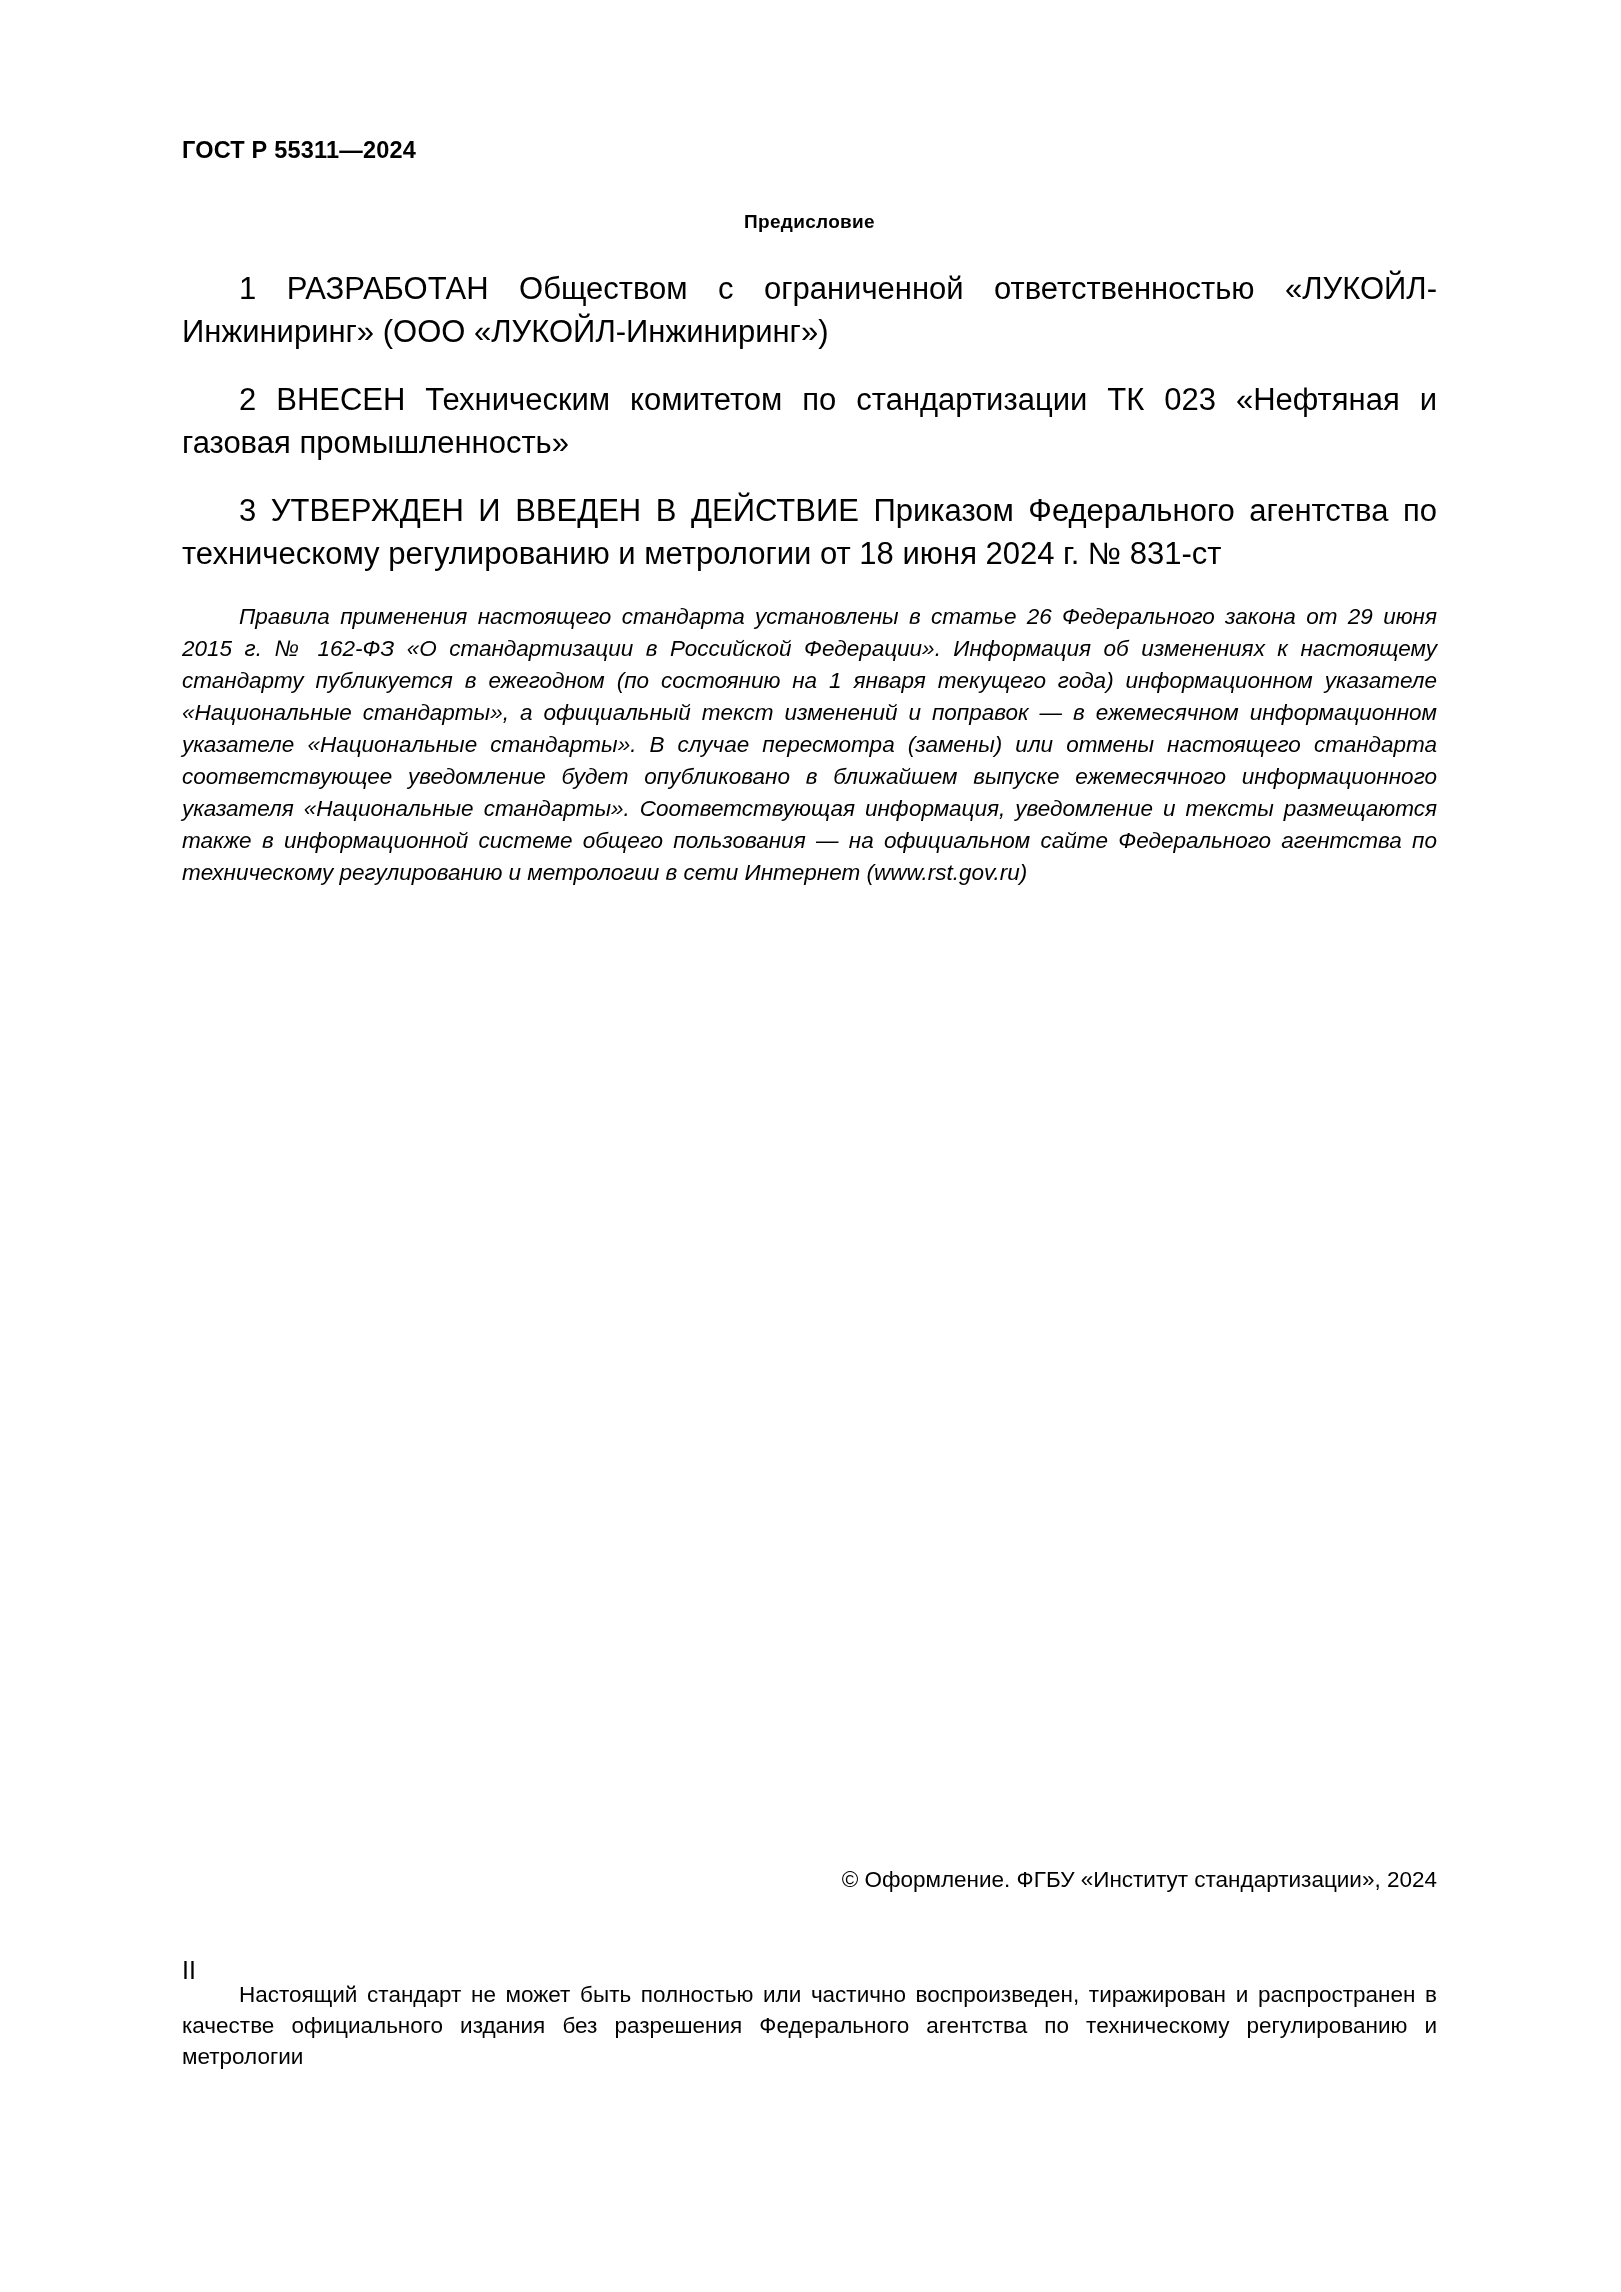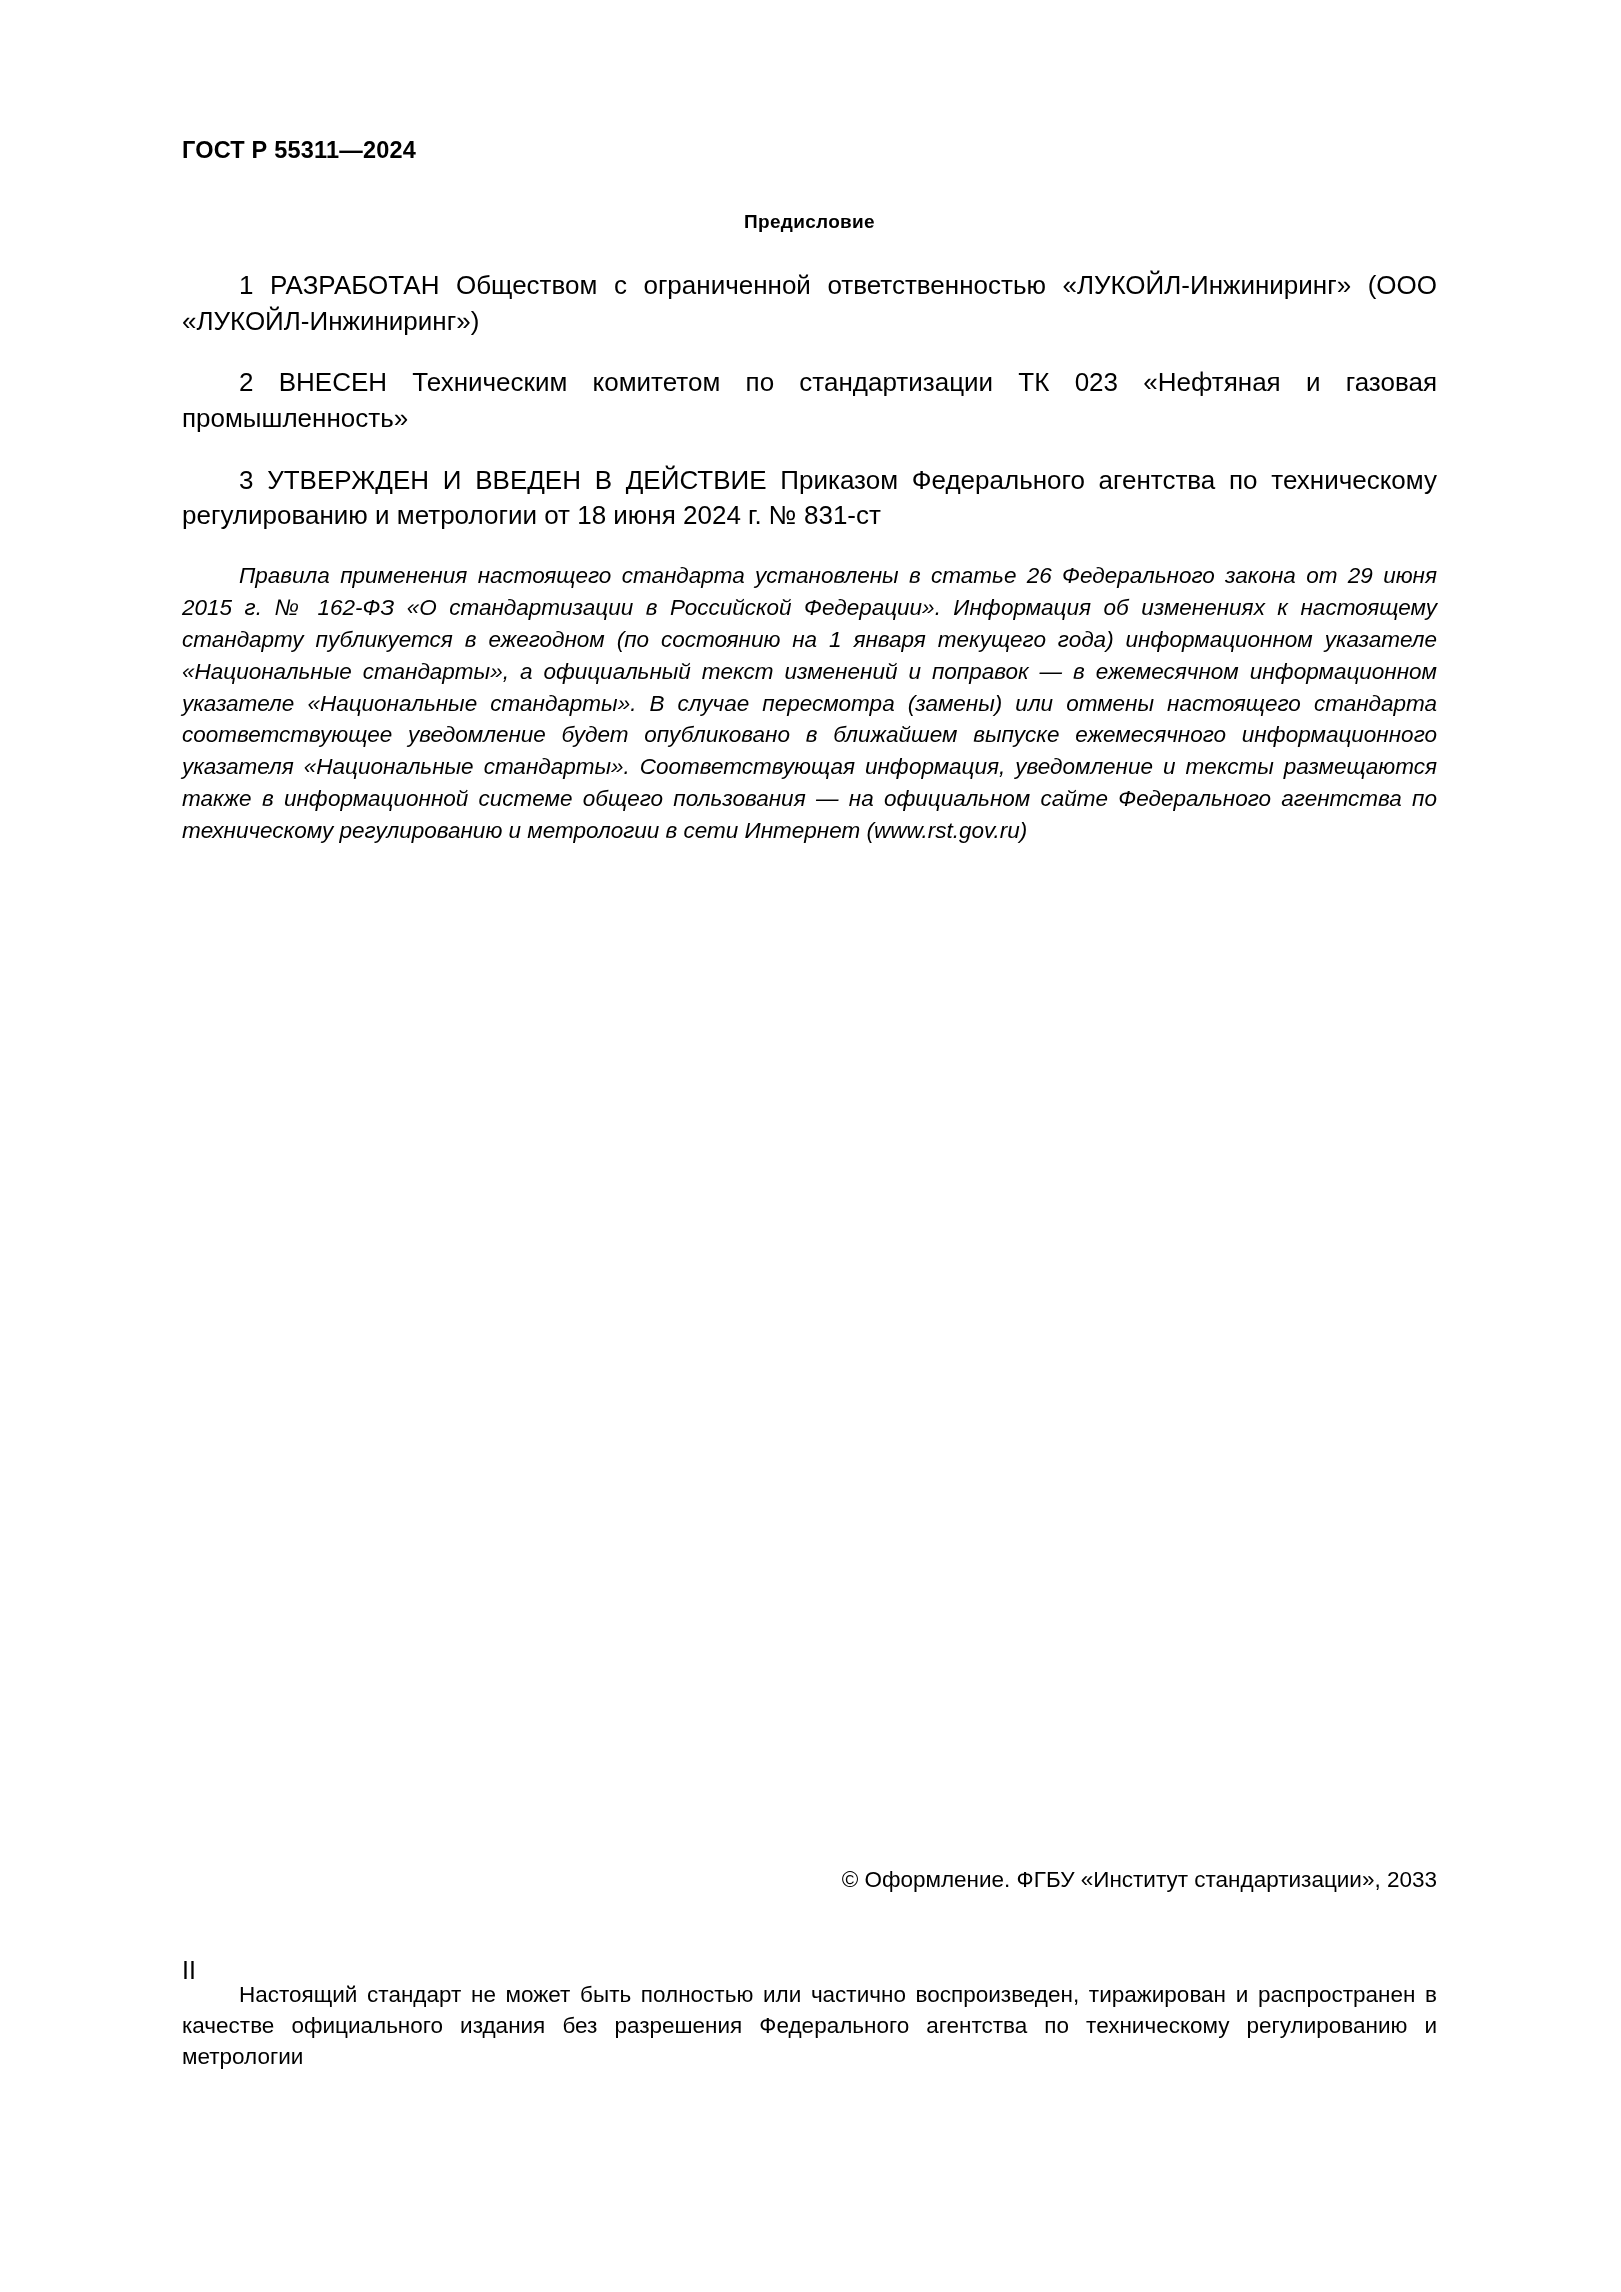--- a/index.html
+++ b/index.html
@@ -35,21 +35,21 @@
     margin: 0 0 47px 0;
   }
   .doc-title {
     text-align: center;
     font-size: 19px;
     font-weight: bold;
     margin: 0 0 35px 0;
     letter-spacing: 0.3px;
   }
   .clause {
-    font-size: 26px;
+    font-size: 31px;
     line-height: 1.38;
     text-align: justify;
     text-justify: inter-word;
     margin: 0 0 25.5px 0;
     text-indent: 57px;
   }
   .clause.last {
     margin-bottom: 0;
   }
   .note-block {
@@ -102,20 +102,20 @@
 
     <p class="clause">2 ВНЕСЕН Техническим комитетом по стандартизации ТК 023 «Нефтяная и газовая промышленность»</p>
 
     <p class="clause">3 УТВЕРЖДЕН И ВВЕДЕН В ДЕЙСТВИЕ Приказом Федерального агентства по техническому регулированию и метрологии от 18 июня 2024 г. № 831-ст</p>
 
 
     <p class="note-block">Правила применения настоящего стандарта установлены в статье 26 Федерального закона от 29 июня 2015 г. № 162-ФЗ «О стандартизации в Российской Федерации». Информация об изменениях к настоящему стандарту публикуется в ежегодном (по состоянию на 1 января текущего года) информационном указателе «Национальные стандарты», а официальный текст изменений и поправок — в ежемесячном информационном указателе «Национальные стандарты». В случае пересмотра (замены) или отмены настоящего стандарта соответствующее уведомление будет опубликовано в ближайшем выпуске ежемесячного информационного указателя «Национальные стандарты». Соответствующая информация, уведомление и тексты размещаются также в информационной системе общего пользования — на официальном сайте Федерального агентства по техническому регулированию и метрологии в сети Интернет (www.rst.gov.ru)</p>
 
   </div>
 
-  <div class="copyright">© Оформление. ФГБУ «Институт стандартизации», 2033</div>
+  <div class="copyright">© Оформление. ФГБУ «Институт стандартизации», 2024</div>
 
   <div class="footer-note">Настоящий стандарт не может быть полностью или частично воспроизведен, тиражирован и распространен в качестве официального издания без разрешения Федерального агентства по техническому регулированию и метрологии</div>
 
   <div class="page-number">II</div>
 
 </div>
 
 
 </body></html>

